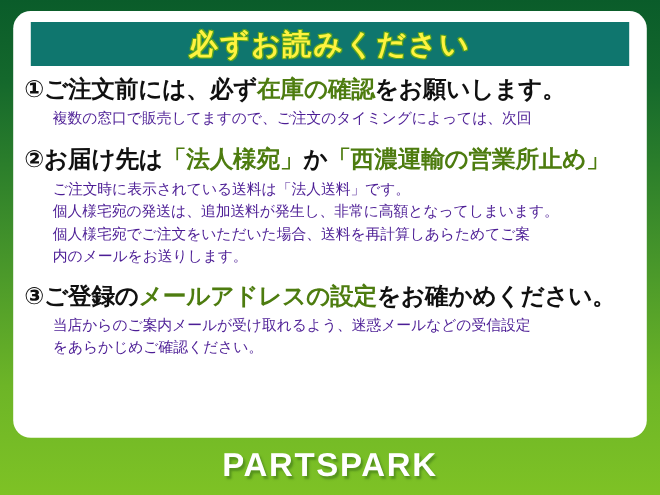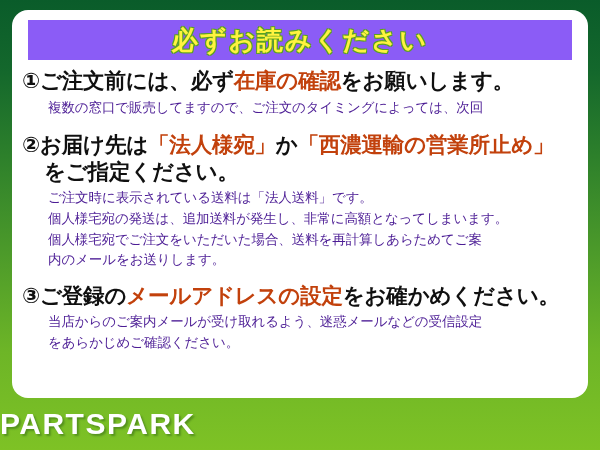--- a/index.html
+++ b/index.html
@@ -40,21 +40,21 @@
     border-radius: 16px;
   }
 
   
   #title-band {
     position: absolute;
     left: 16px;
     top: 10px;
     width: 544px;
     height: 40px;
-    background: #8b5cf6;
+    background: #0f766e;
     display: flex;
     align-items: center;
     justify-content: center;
   }
   #title-text {
     color: #fff33f;
     font-size: 26px;
     font-weight: bold;
     letter-spacing: 2px;
     line-height: 1;
@@ -81,21 +81,21 @@
     font-size: 21.5px;
     font-weight: bold;
     line-height: 1.24;
     letter-spacing: -0.2px;
     white-space: nowrap;
   }
   .item-heading.wrap {
     white-space: normal;
   }
   .hl {
-    color: #c2410c;
+    color: #4d7c0f;
   }
   .item-body {
     margin-left: 26px;
     margin-top: 3px;
     color: #4c1d95;
     font-size: 13.5px;
     font-weight: normal;
     line-height: 1.52;
     letter-spacing: -0.1px;
   }
@@ -115,20 +115,21 @@
 
   
   #footer {
     position: absolute;
     left: 0;
     top: 398px;
     width: 600px;
     height: 52px;
     display: flex;
     align-items: center;
+    justify-content: center;
   }
   #brand {
     color: #ffffff;
     font-size: 30px;
     font-weight: bold;
     letter-spacing: 1.5px;
     line-height: 1;
     text-shadow: 2px 2px 2px rgba(40, 90, 20, 0.45);
   }
 </style>
@@ -149,21 +150,21 @@
         <div class="item-heading">
           <span>①</span><span>ご注文前には、必ず</span><span class="hl">在庫の確認</span><span>をお願いします。</span>
         </div>
         <div class="item-body">
           <div>複数の窓口で販売してますので、ご注文のタイミングによっては、次回</div>
         </div>
       </div>
 
       <div class="item" id="item-2">
         <div class="item-heading wrap">
-          <span>②</span><span>お届け先は</span><span class="hl">「法人様宛」</span><span>か</span><span class="hl">「西濃運輸の営業所止め」</span><span class="line2">をご指定ください。</span>
+          <span>②</span><span>お届け先は</span><span class="hl">「法人様宛」</span><span>か</span><span class="hl">「西濃運輸の営業所止め」</span>
         </div>
         <div class="item-body">
           <div>ご注文時に表示されている送料は「法人送料」です。</div>
           <div>個人様宅宛の発送は、追加送料が発生し、非常に高額となってしまいます。</div>
           <div>個人様宅宛でご注文をいただいた場合、送料を再計算しあらためてご案</div>
           <div>内のメールをお送りします。</div>
         </div>
       </div>
 
       <div class="item" id="item-3">

